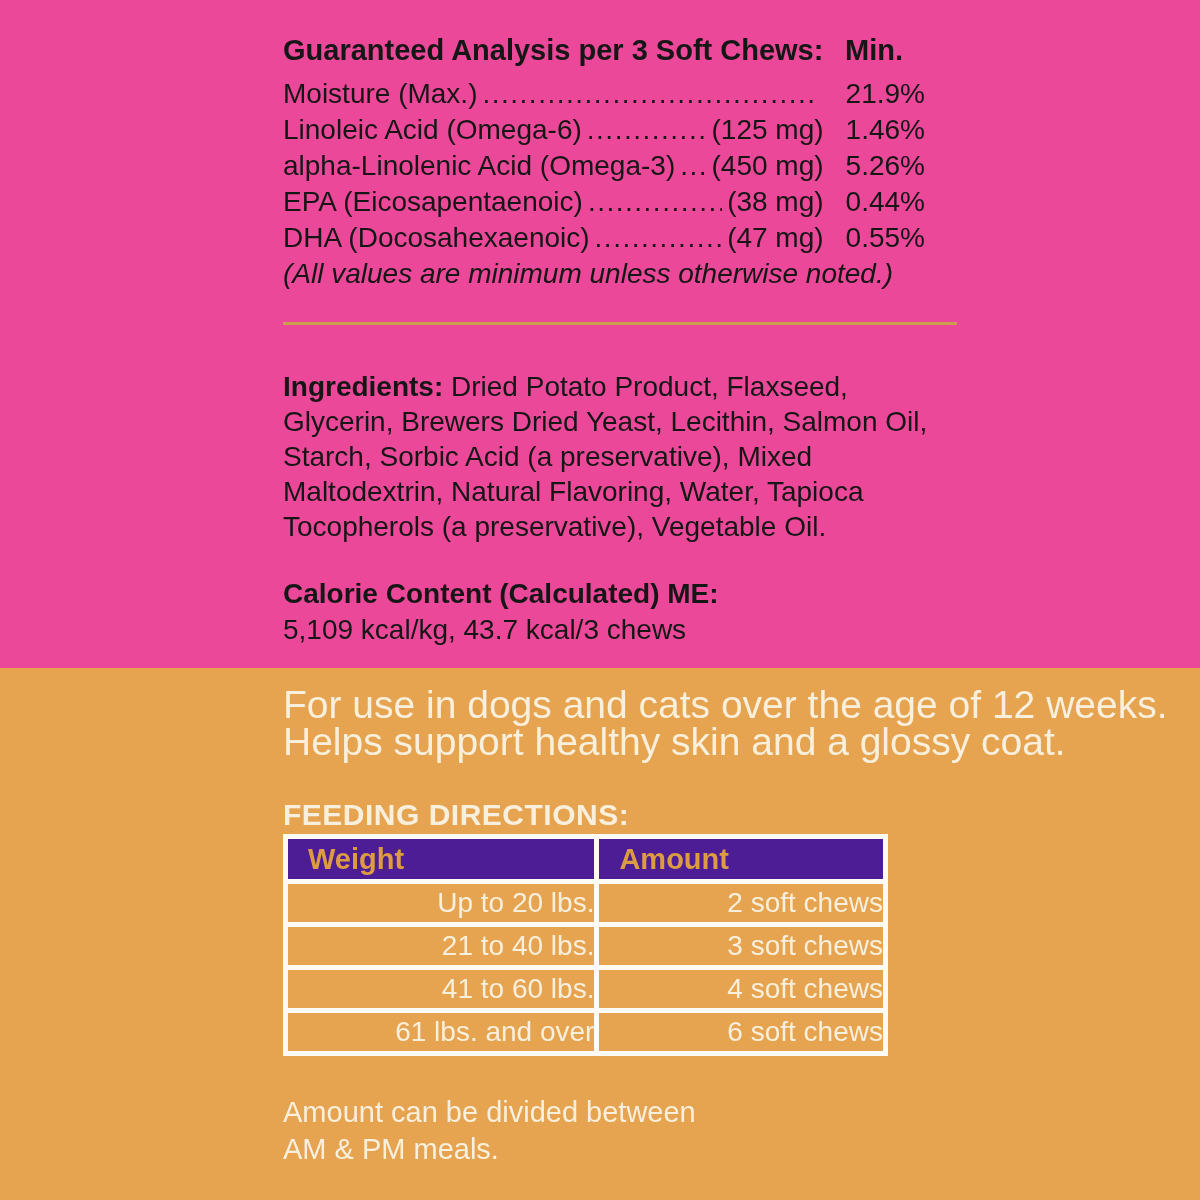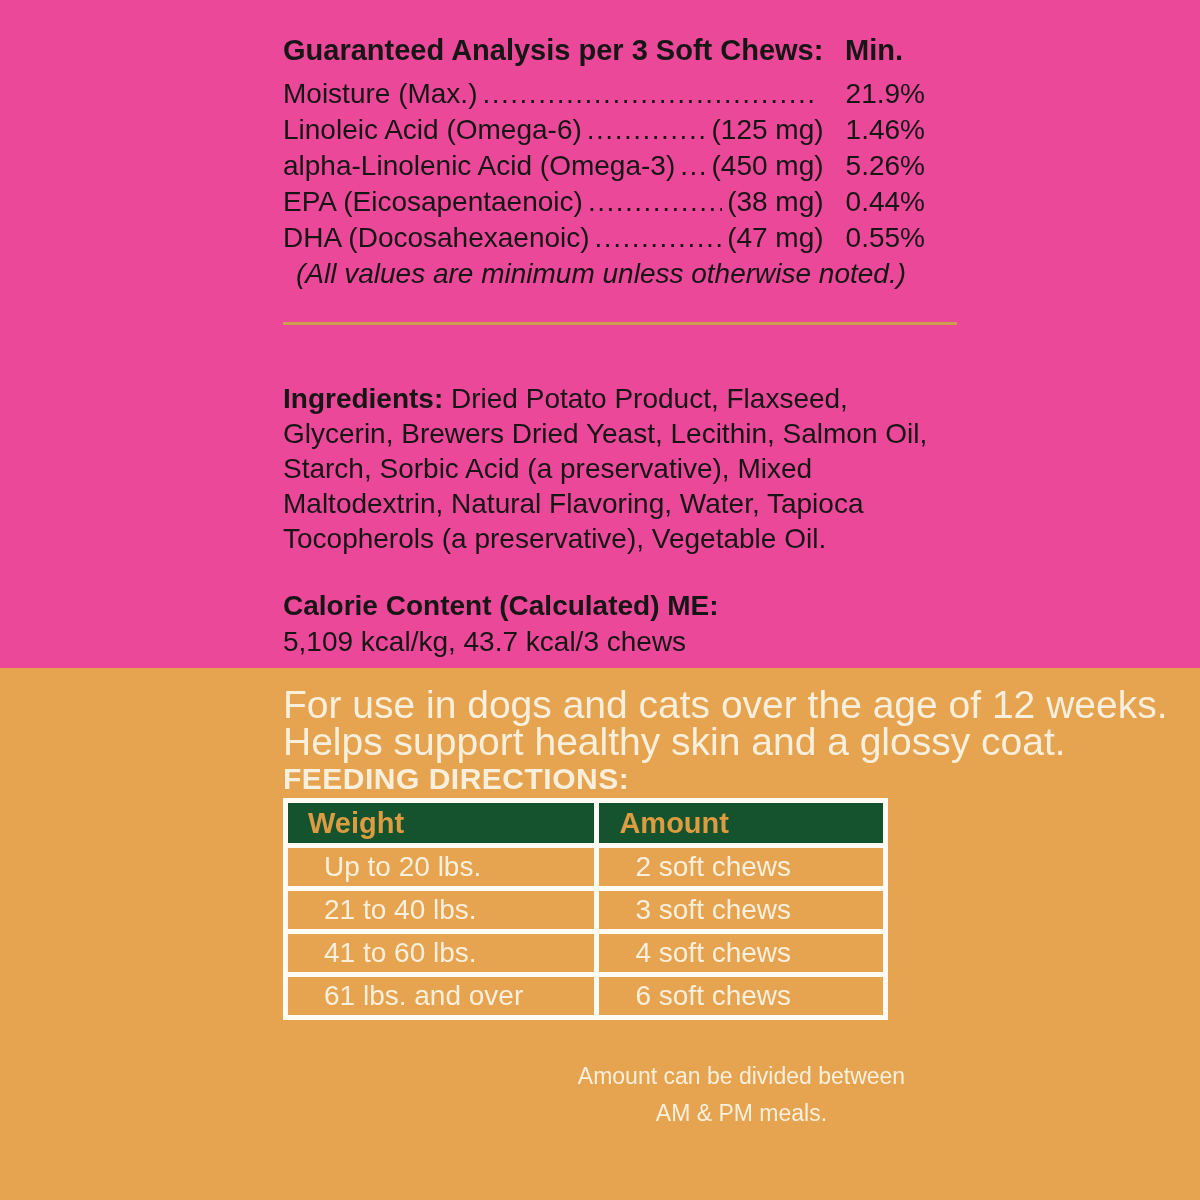--- a/index.html
+++ b/index.html
@@ -33,66 +33,66 @@
   .dots{
     flex:1;overflow:hidden;white-space:nowrap;
     margin:0 5px;min-width:0;
   }
   .dots::after{
     content:"..........................................................................................";
     letter-spacing:1.5px;
   }
   .ga-amount{flex-shrink:0;}
   .ga-pct{flex-shrink:0;margin-left:22px;}
-  .ga-note{font-style:italic;font-size:28px;line-height:36px;margin-left:13px;}
+  .ga-note{font-style:italic;font-size:28px;line-height:36px;}
 
   .divider{
     width:674px;border:none;margin:30px 0 0 0;
     border-top:3px solid #CD9E50;
   }
 
-  .ing{font-size:28px;line-height:35px;margin-top:56px;}
+  .ing{font-size:28px;line-height:35px;margin-top:44px;}
   .ing b{font-weight:bold;}
 
   .cal-title{font-weight:bold;font-size:28px;line-height:36px;margin-top:32px;}
   .cal-value{font-size:28px;line-height:36px;}
 
   
   .orangeSec{
     box-sizing:border-box;
     height:532px;
     background:#E6A350;
     color:#F8F0DC;
     padding:18px 0 0 283px;
   }
   .intro{font-size:39px;line-height:37px;}
   .feed-title{
-    font-weight:bold;font-size:30px;line-height:38px;
+    font-weight:bold;font-size:30px;line-height:38px;margin-top:36px;
     letter-spacing:0.5px;
   }
   .feeding-table{
     width:605px;
     box-sizing:border-box;
     background:#FDFBF4;
     padding:5px;
     display:grid;
     grid-template-columns:51.5% 1fr;
     gap:5px;
     margin-top:0px;
   }
   .feeding-table .th{
-    background:#14532d;color:#DD9B42;font-weight:bold;
+    background:#4c1d95;color:#DD9B42;font-weight:bold;
     font-size:29px;line-height:32px;padding:4px 0 4px 20px;
   }
   .feeding-table .td{
     background:#E6A350;color:#F8F0DC;
-    font-size:28px;line-height:30px;padding:4px 0 4px 36px;
-    white-space:nowrap;overflow:hidden;
+    font-size:28px;line-height:30px;padding:4px 0 4px 4px;
+    white-space:nowrap;overflow:hidden;text-align:right;
   }
-  .footnote{font-size:23px;line-height:37px;margin-top:38px;text-align:center;}
+  .footnote{font-size:29px;line-height:37px;margin-top:38px;}
 </style>
 </head>
 <body>
 
 <div class="page">
 
   <section class="cream">
     <div class="ga">
 
       <div class="ga-header">

